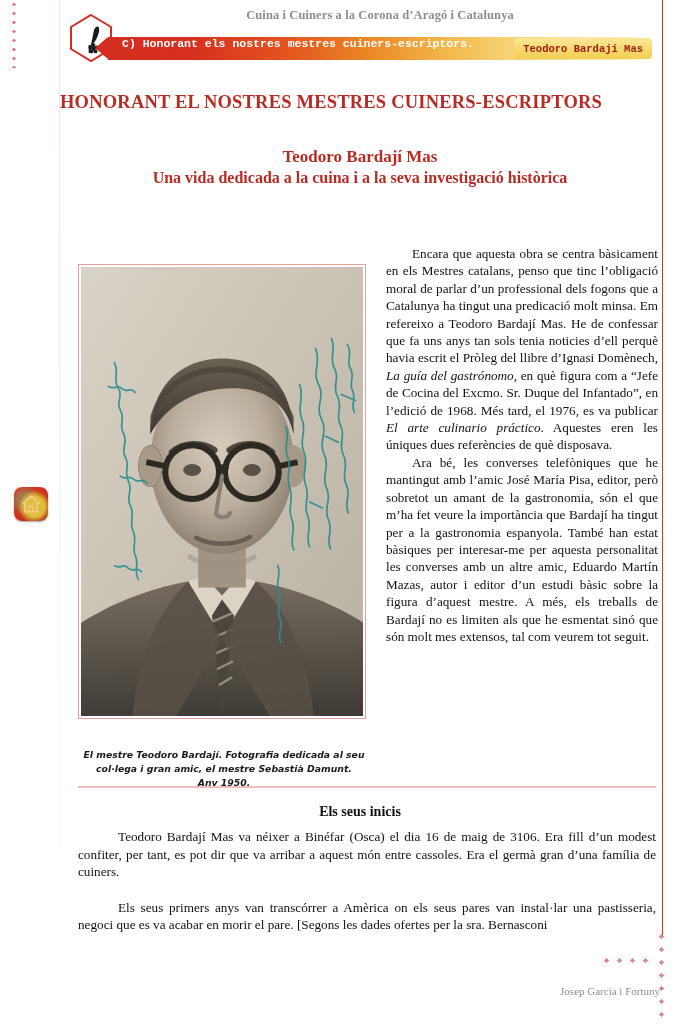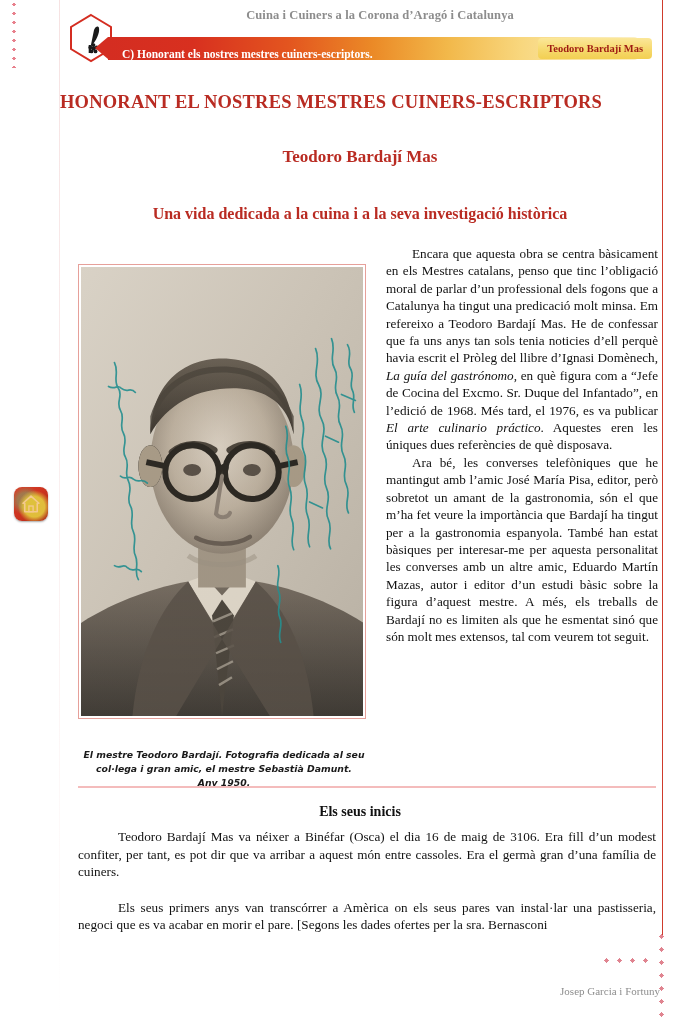--- a/index.html
+++ b/index.html
@@ -74,21 +74,22 @@
 
   .hdr-banner {
     position: absolute;
     left: 108px; top: 37px;
     width: 530px; height: 23px;
     background: linear-gradient(to right,
         #d42d21 0%, #d8301f 16%, #e3551f 34%,
         #eb8a27 50%, #f2b84a 64%, #f8d77e 78%, #fae9b0 92%, #fbf0c8 100%);
     border-radius: 0 4px 4px 0;
     display: flex;
-    align-items: flex-end;
+    align-items: flex-start;
+    font-family: Liberation Mono, monospace;
   }
   .hdr-banner::before {
     content: "";
     position: absolute;
     left: -13px; top: 0;
     width: 0; height: 0;
     border-top: 11.5px solid transparent;
     border-bottom: 11.5px solid transparent;
     border-right: 13px solid #d42d21;
   }
@@ -141,21 +142,20 @@
     color: #b92b22;
   }
   .sub-title-2 {
     position: absolute;
     left: 60px; top: 169px;
     width: 600px;
     text-align: center;
     font-size: 16px;
     font-weight: bold;
     color: #b92b22;
-    margin-top: 36px;
   }
 
   
   .home-btn {
     position: absolute;
     left: 14px; top: 487px;
     width: 34px; height: 34px;
     border-radius: 8px;
     background:
       radial-gradient(circle at 60% 58%, rgba(226,197,60,0.95) 0 36%, rgba(226,197,60,0) 58%),

